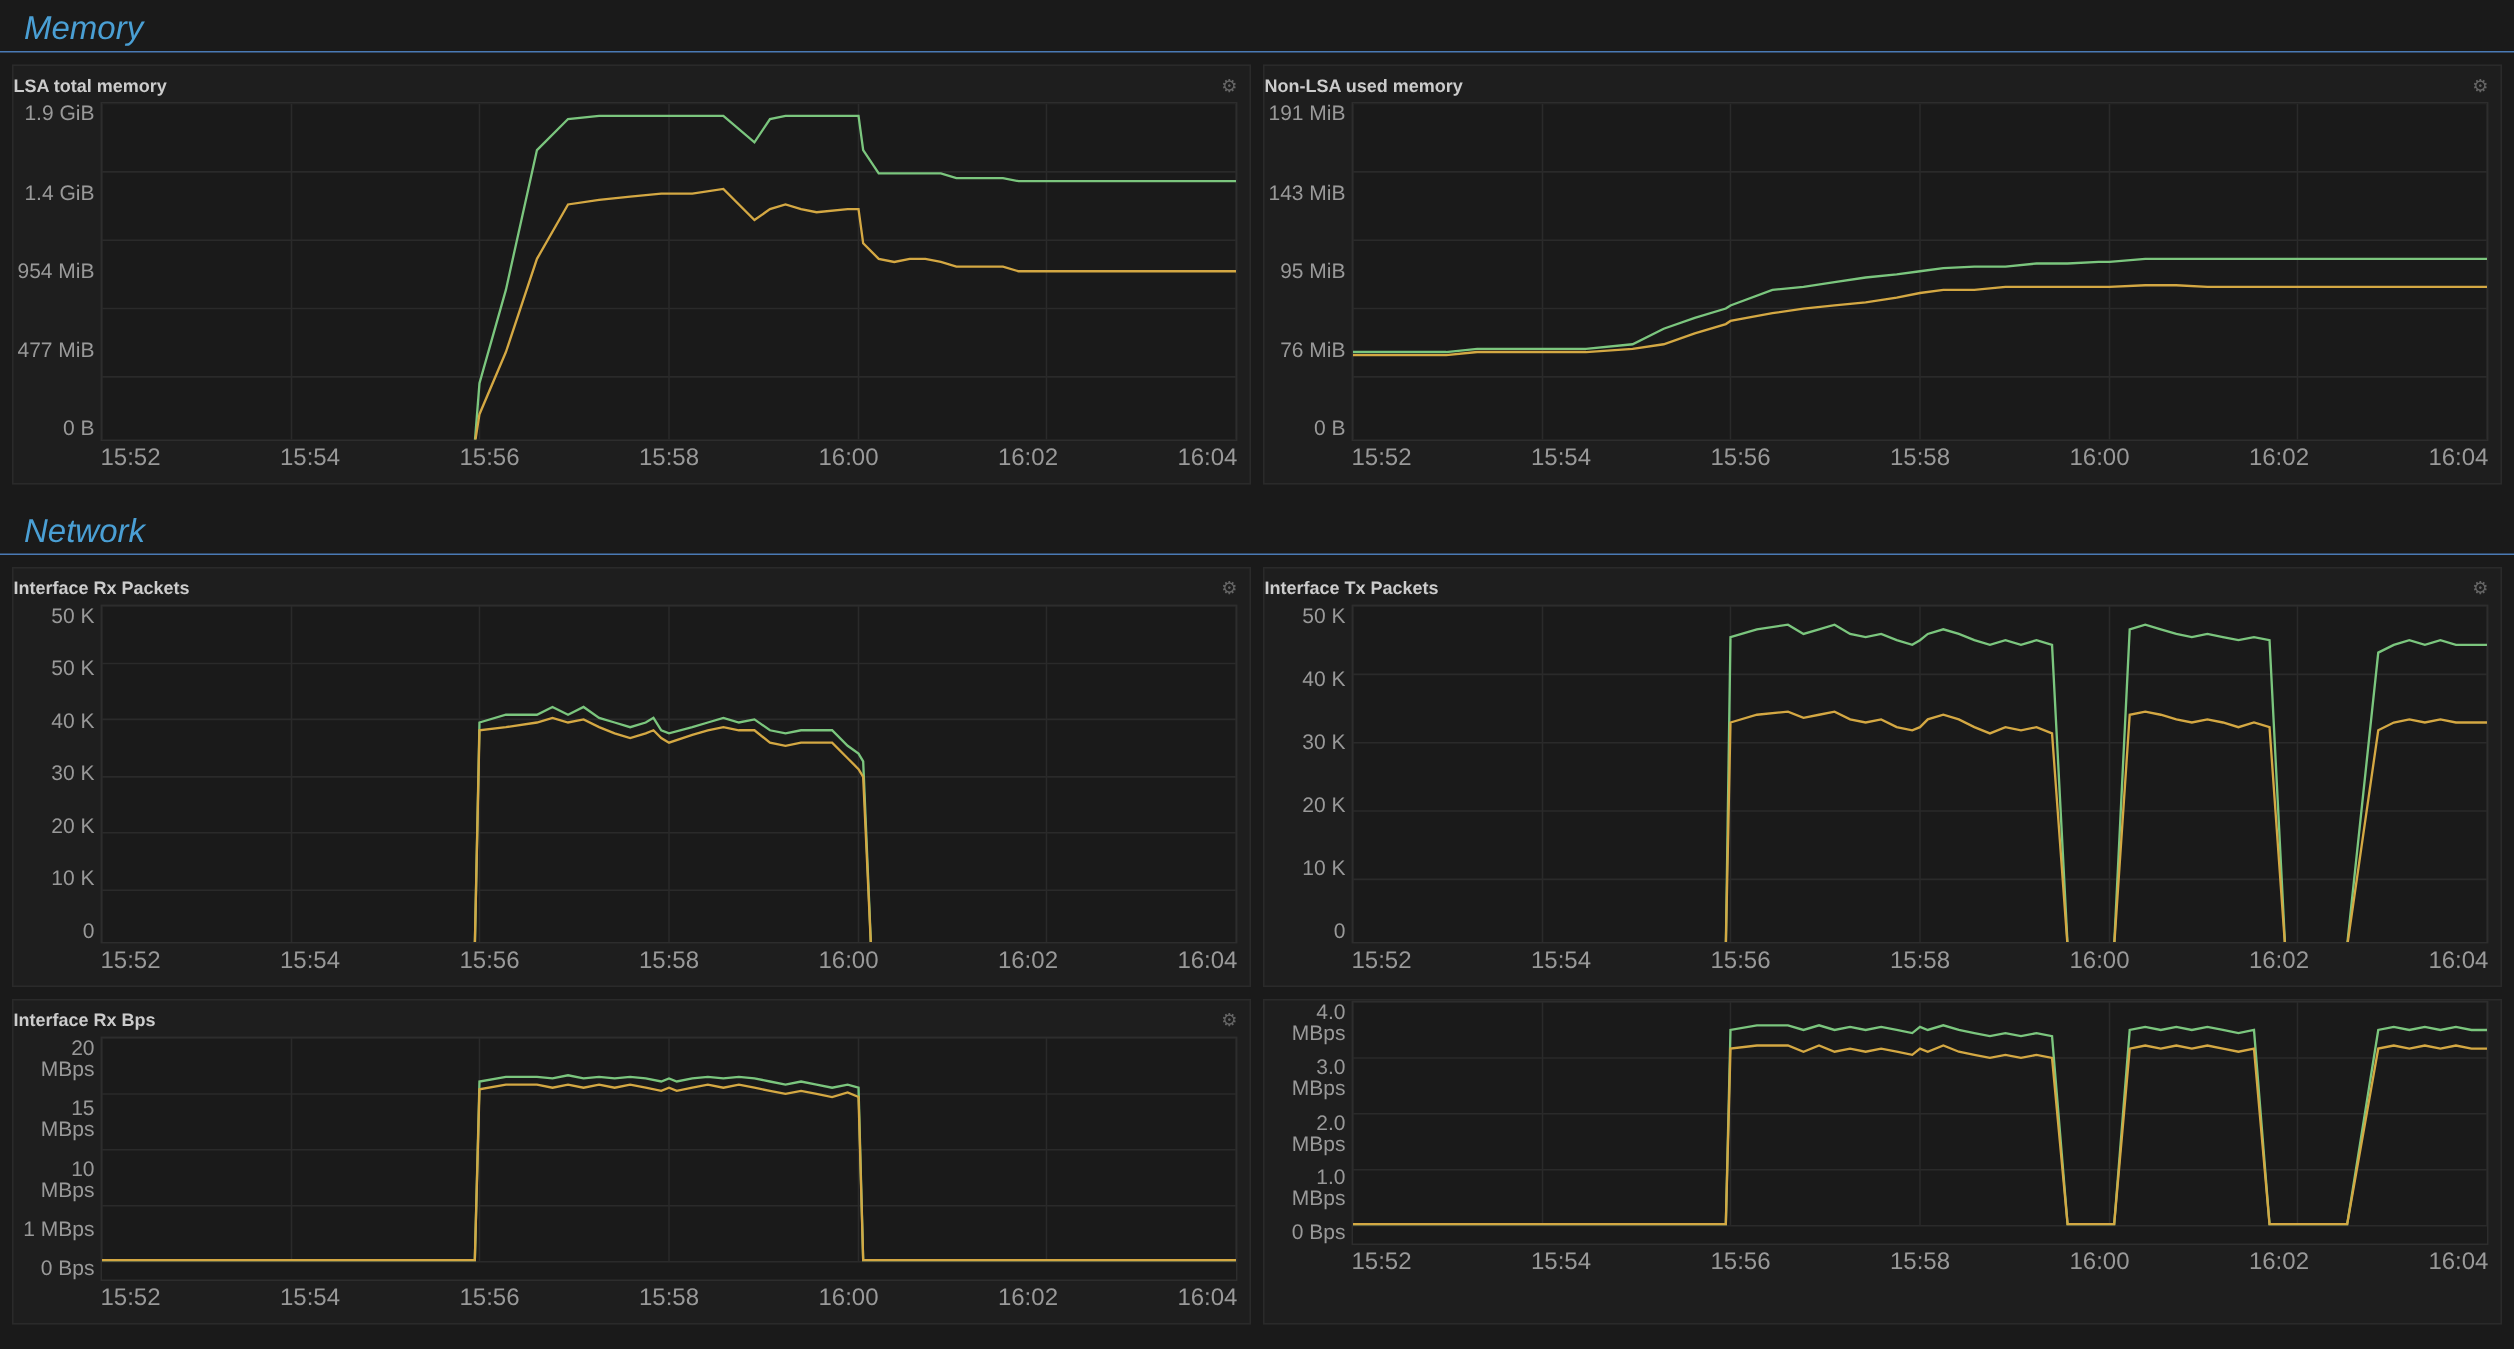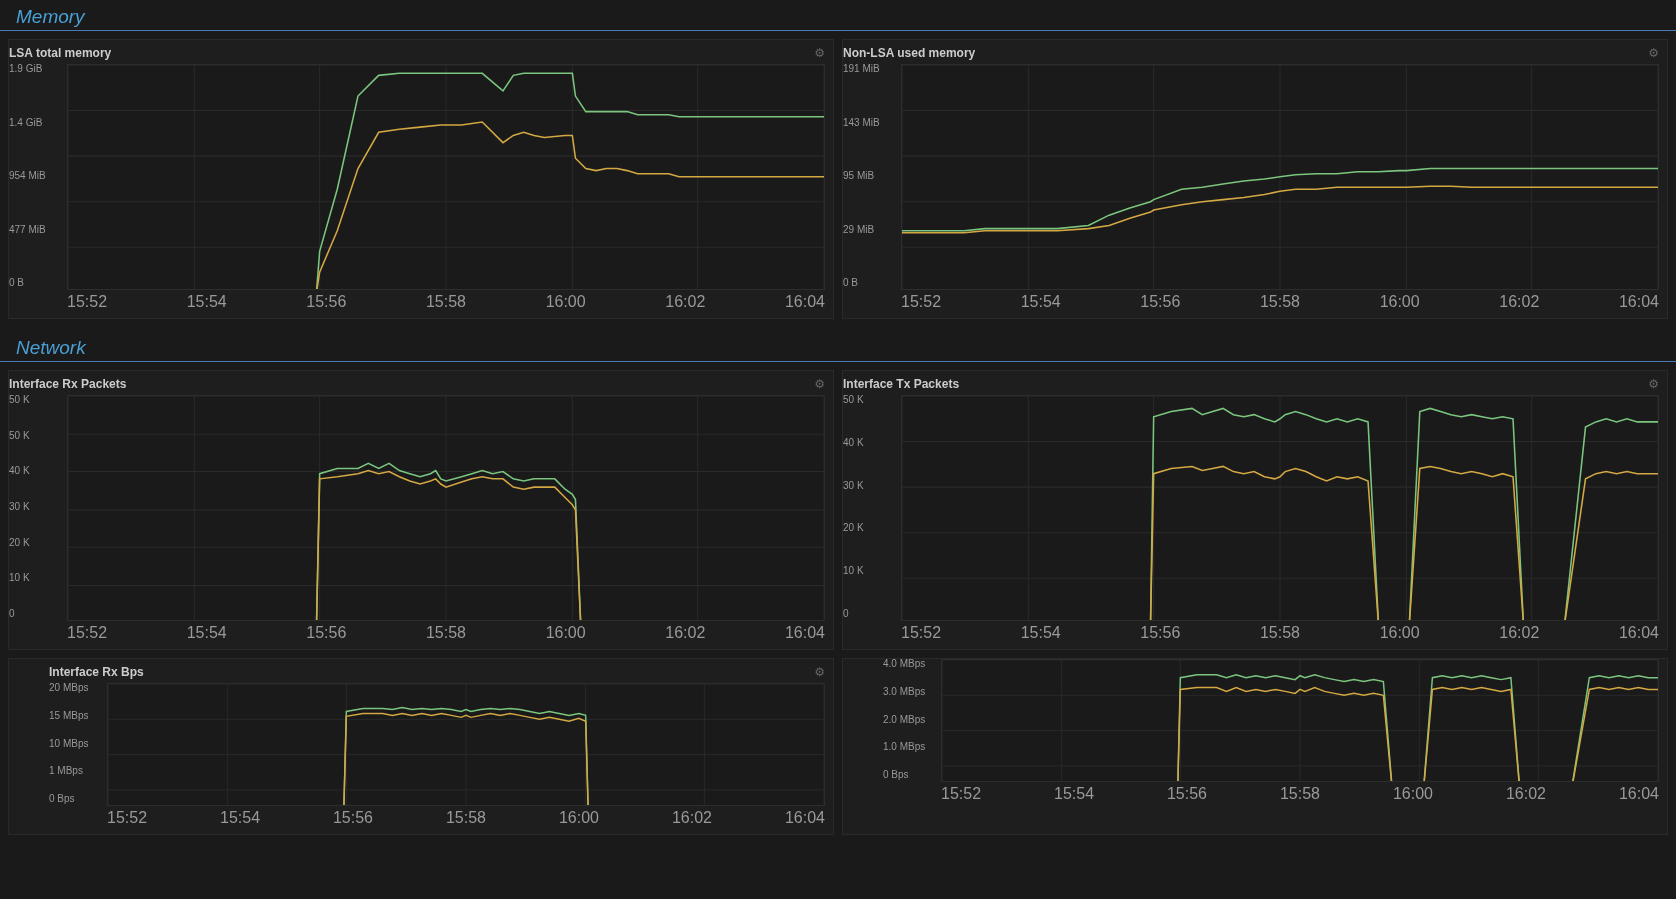--- a/index.html
+++ b/index.html
@@ -12,39 +12,38 @@
       min-height: 899px;
       overflow-x: hidden;
     }
     .section-header {
       padding: 6px 16px 2px 16px;
       border-bottom: 1px solid #4a7ab5;
       margin-bottom: 8px;
     }
     .section-title {
       font-style: italic;
-      font-size: 19px;
+      font-size: 22px;
       color: #4a9fd4;
       font-weight: normal;
     }
     .charts-row {
       display: flex;
       gap: 8px;
       padding: 0 8px 8px 8px;
     }
     .chart-container {
       flex: 1;
       background: #1e1e1e;
       border: 1px solid #2a2a2a;
       position: relative;
       height: 280px;
     }
     .chart-container.small {
-      height: 177px;
-      padding-left: 40px;
+      height: 217px;
     }
     .chart-title {
       text-align: left;
       color: #ccc;
       font-size: 12px;
       font-weight: bold;
       padding: 6px 0 4px 0;
     }
     .gear-icon {
       position: absolute;
@@ -77,21 +76,22 @@
       top: 0;
       bottom: 24px;
       width: 58px;
       display: flex;
       flex-direction: column;
       justify-content: space-between;
       padding-bottom: 2px;
     }
     .y-label {
       color: #999;
-      font-size: 10px;
+      font-size: 14px;
+      text-align: right;
       padding-right: 4px;
       line-height: 1;
     }
     .x-axis {
       position: absolute;
       bottom: 0;
       left: 58px;
       right: 8px;
       height: 24px;
       display: flex;
@@ -170,21 +170,21 @@
     </div>
 
     <div class="chart-container">
       <div class="chart-title">Non-LSA used memory</div>
       <div class="gear-icon">⚙</div>
       <div class="chart-area" style="height:calc(100% - 28px); position:relative;">
         <div class="y-axis">
           <span class="y-label">191 MiB</span>
           <span class="y-label">143 MiB</span>
           <span class="y-label">95 MiB</span>
-          <span class="y-label">29 MiB</span>
+          <span class="y-label">76 MiB</span>
           <span class="y-label">0 B</span>
         </div>
         <div class="chart-inner" style="position:absolute; left:58px; right:8px; top:0; bottom:24px;">
           <svg class="chart-svg" viewBox="0 0 730 220" preserveAspectRatio="none">
             <line x1="0" y1="0" x2="730" y2="0" class="grid-line-h"></line>
             <line x1="0" y1="44" x2="730" y2="44" class="grid-line-h"></line>
             <line x1="0" y1="88" x2="730" y2="88" class="grid-line-h"></line>
             <line x1="0" y1="132" x2="730" y2="132" class="grid-line-h"></line>
             <line x1="0" y1="176" x2="730" y2="176" class="grid-line-h"></line>
             <line x1="0" y1="220" x2="730" y2="220" class="grid-line-h"></line>

